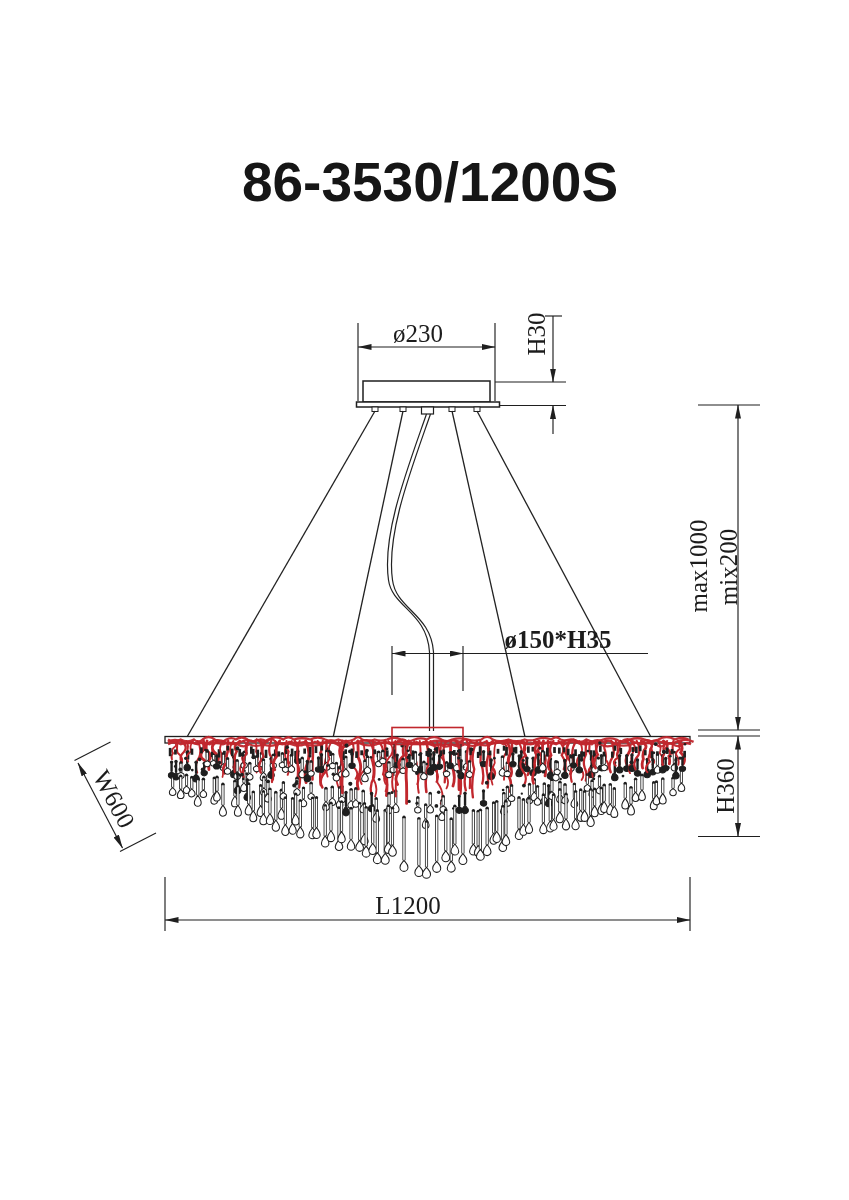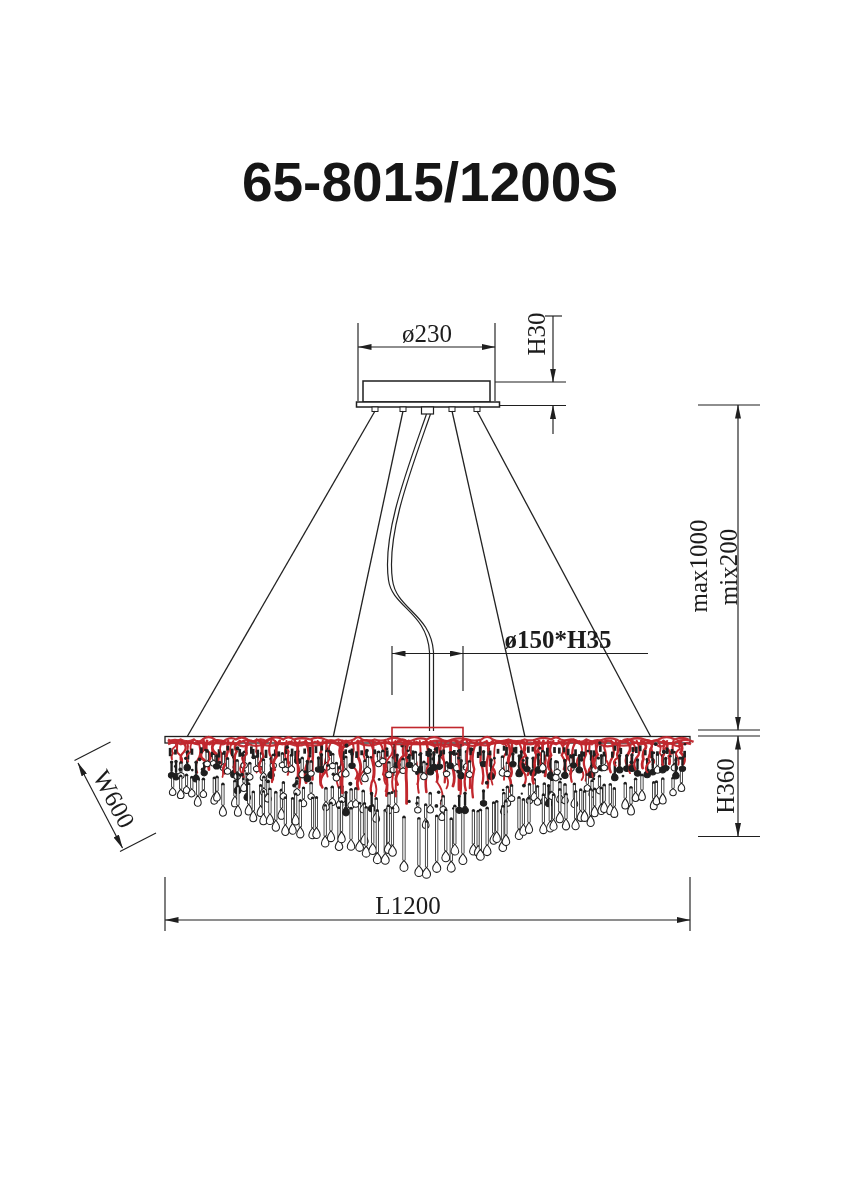--- a/index.html
+++ b/index.html
@@ -1177,23 +1177,23 @@
           <circle cx="655.6" cy="744.2" r="1.73" fill="#1f1f1f"></circle>
           <circle cx="350.0" cy="751.4" r="1.97" fill="#1f1f1f"></circle>
           <circle cx="434.5" cy="754.8" r="1.11" fill="#1f1f1f"></circle>
         </g>
       <rect x="392" y="727.5" width="71" height="17" fill="none" stroke="#c1272d" stroke-width="1.6"></rect>
       <line x1="394" y1="744" x2="394" y2="776" stroke="#2a2a2a" stroke-width="1"></line>
       <line x1="461" y1="744" x2="461" y2="776" stroke="#2a2a2a" stroke-width="1"></line>
     </g>
   </svg>
 
-  <div class="title">65-8015/1200S</div>
-
-  <div class="lbl ctr" style="left:427px;top:333px;">ø230</div>
+  <div class="title">86-3530/1200S</div>
+
+  <div class="lbl ctr" style="left:418px;top:333px;">ø230</div>
 
   <div class="lbl r90" style="left:536px;top:334px;">H30</div>
 
   <div class="lbl r90" style="left:698px;top:566px;">max1000</div>
 
   <div class="lbl r90" style="left:728px;top:567px;">mix200</div>
 
   <div class="lbl ctr" style="left:558px;top:639px;font-weight:bold;">ø150*H35</div>
 
   <div class="lbl r62" style="left:114px;top:799px;">W600</div>

